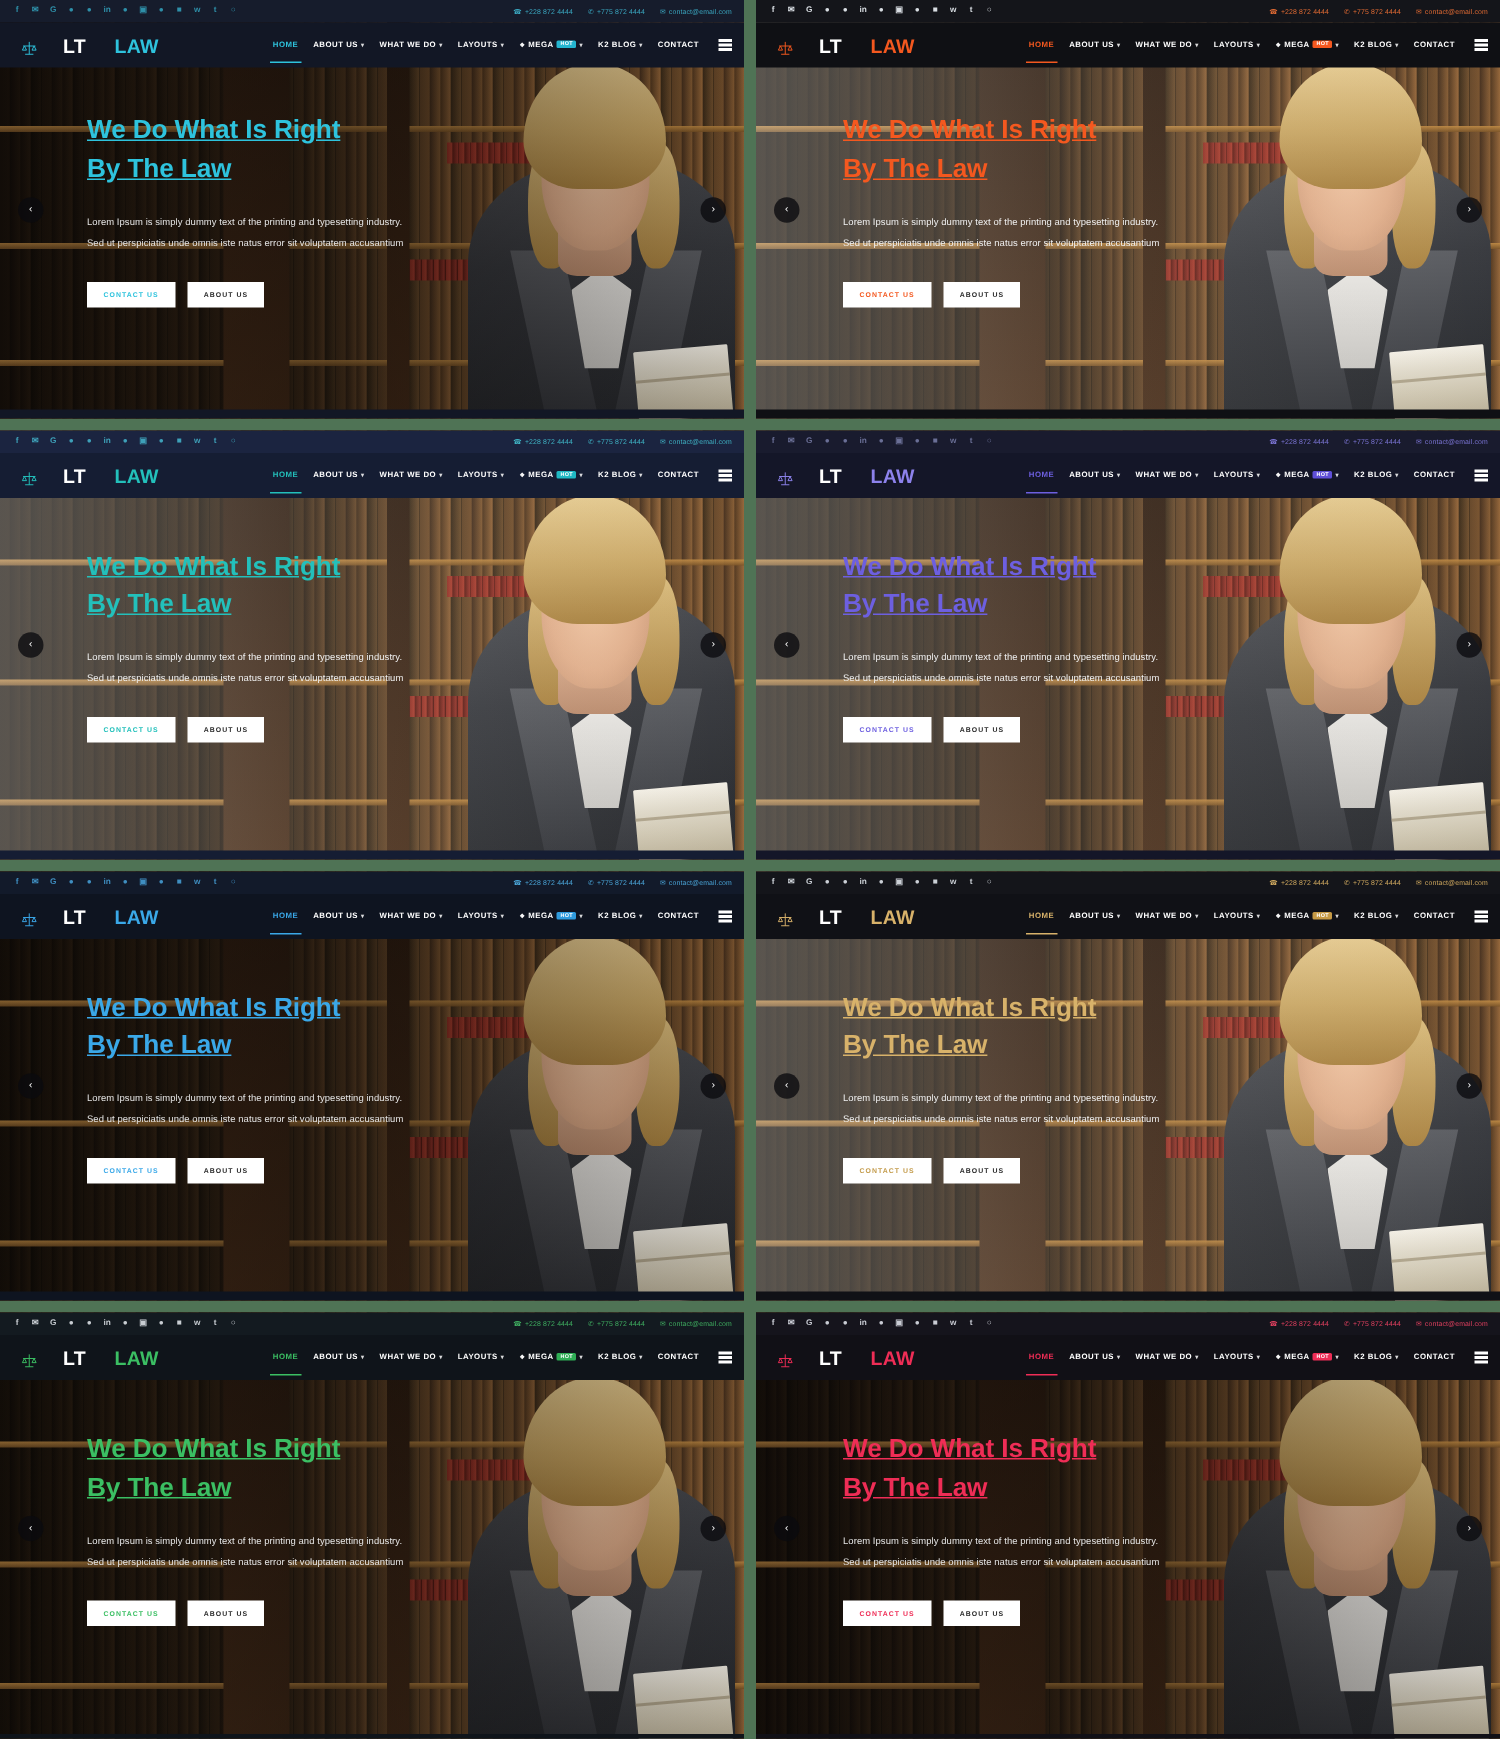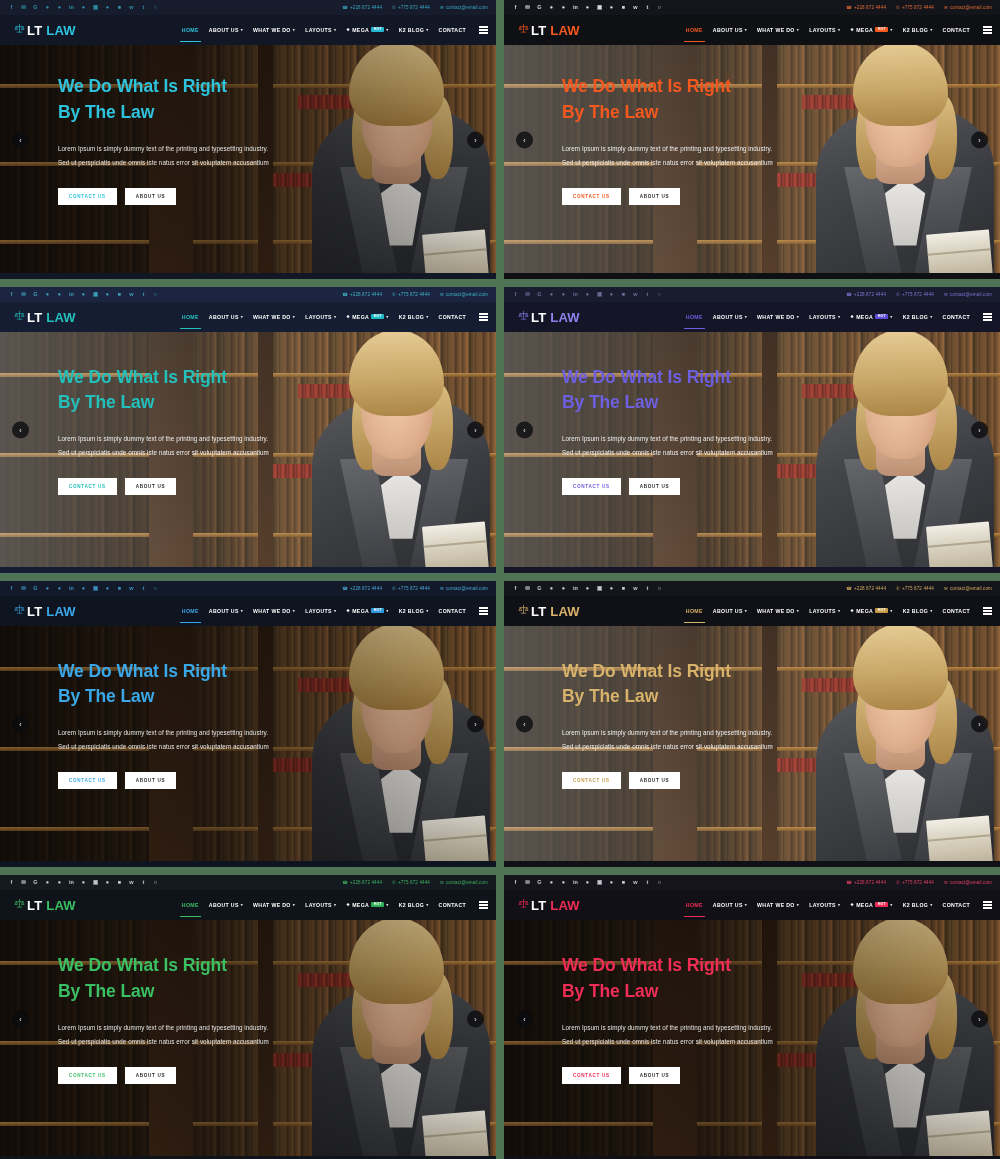--- a/index.html
+++ b/index.html
@@ -54,21 +54,21 @@
   .navbar {
     position:relative;
     height:30px;
     display:flex;
     align-items:center;
     justify-content:space-between;
     padding:0 8px 0 14px;
     z-index:6;
   }
   .logo {
-    display:flex; align-items:flex-start; gap:1px;
+    display:flex; align-items:flex-end; gap:16px;
     font-size:13px; font-weight:bold; letter-spacing:0.2px;
   }
   .logo .scales { width:11px; height:11px; display:block; margin-right:1px; }
   .logo .lt { color:#ffffff; }
   .logo .law { margin-left:3px; }
   nav { display:flex; align-items:center; gap:10px; }
   .nitem {
     font-size:5.2px;
     font-weight:bold;
     letter-spacing:0.35px;
@@ -210,20 +210,21 @@
     flex-direction:column;
     justify-content:center;
     z-index:4;
   }
   .h-title {
     font-size:17.5px;
     font-weight:bold;
     line-height:1.44;
     letter-spacing:-0.1px;
     margin-bottom:17px;
+    text-decoration:underline;
   }
   .h-sub {
     font-size:6.3px;
     color:#e4e4e4;
     line-height:2.2;
     margin-bottom:18px;
     letter-spacing:0.05px;
   }
   .h-btns { display:flex; gap:8px; }
   .hbtn {

